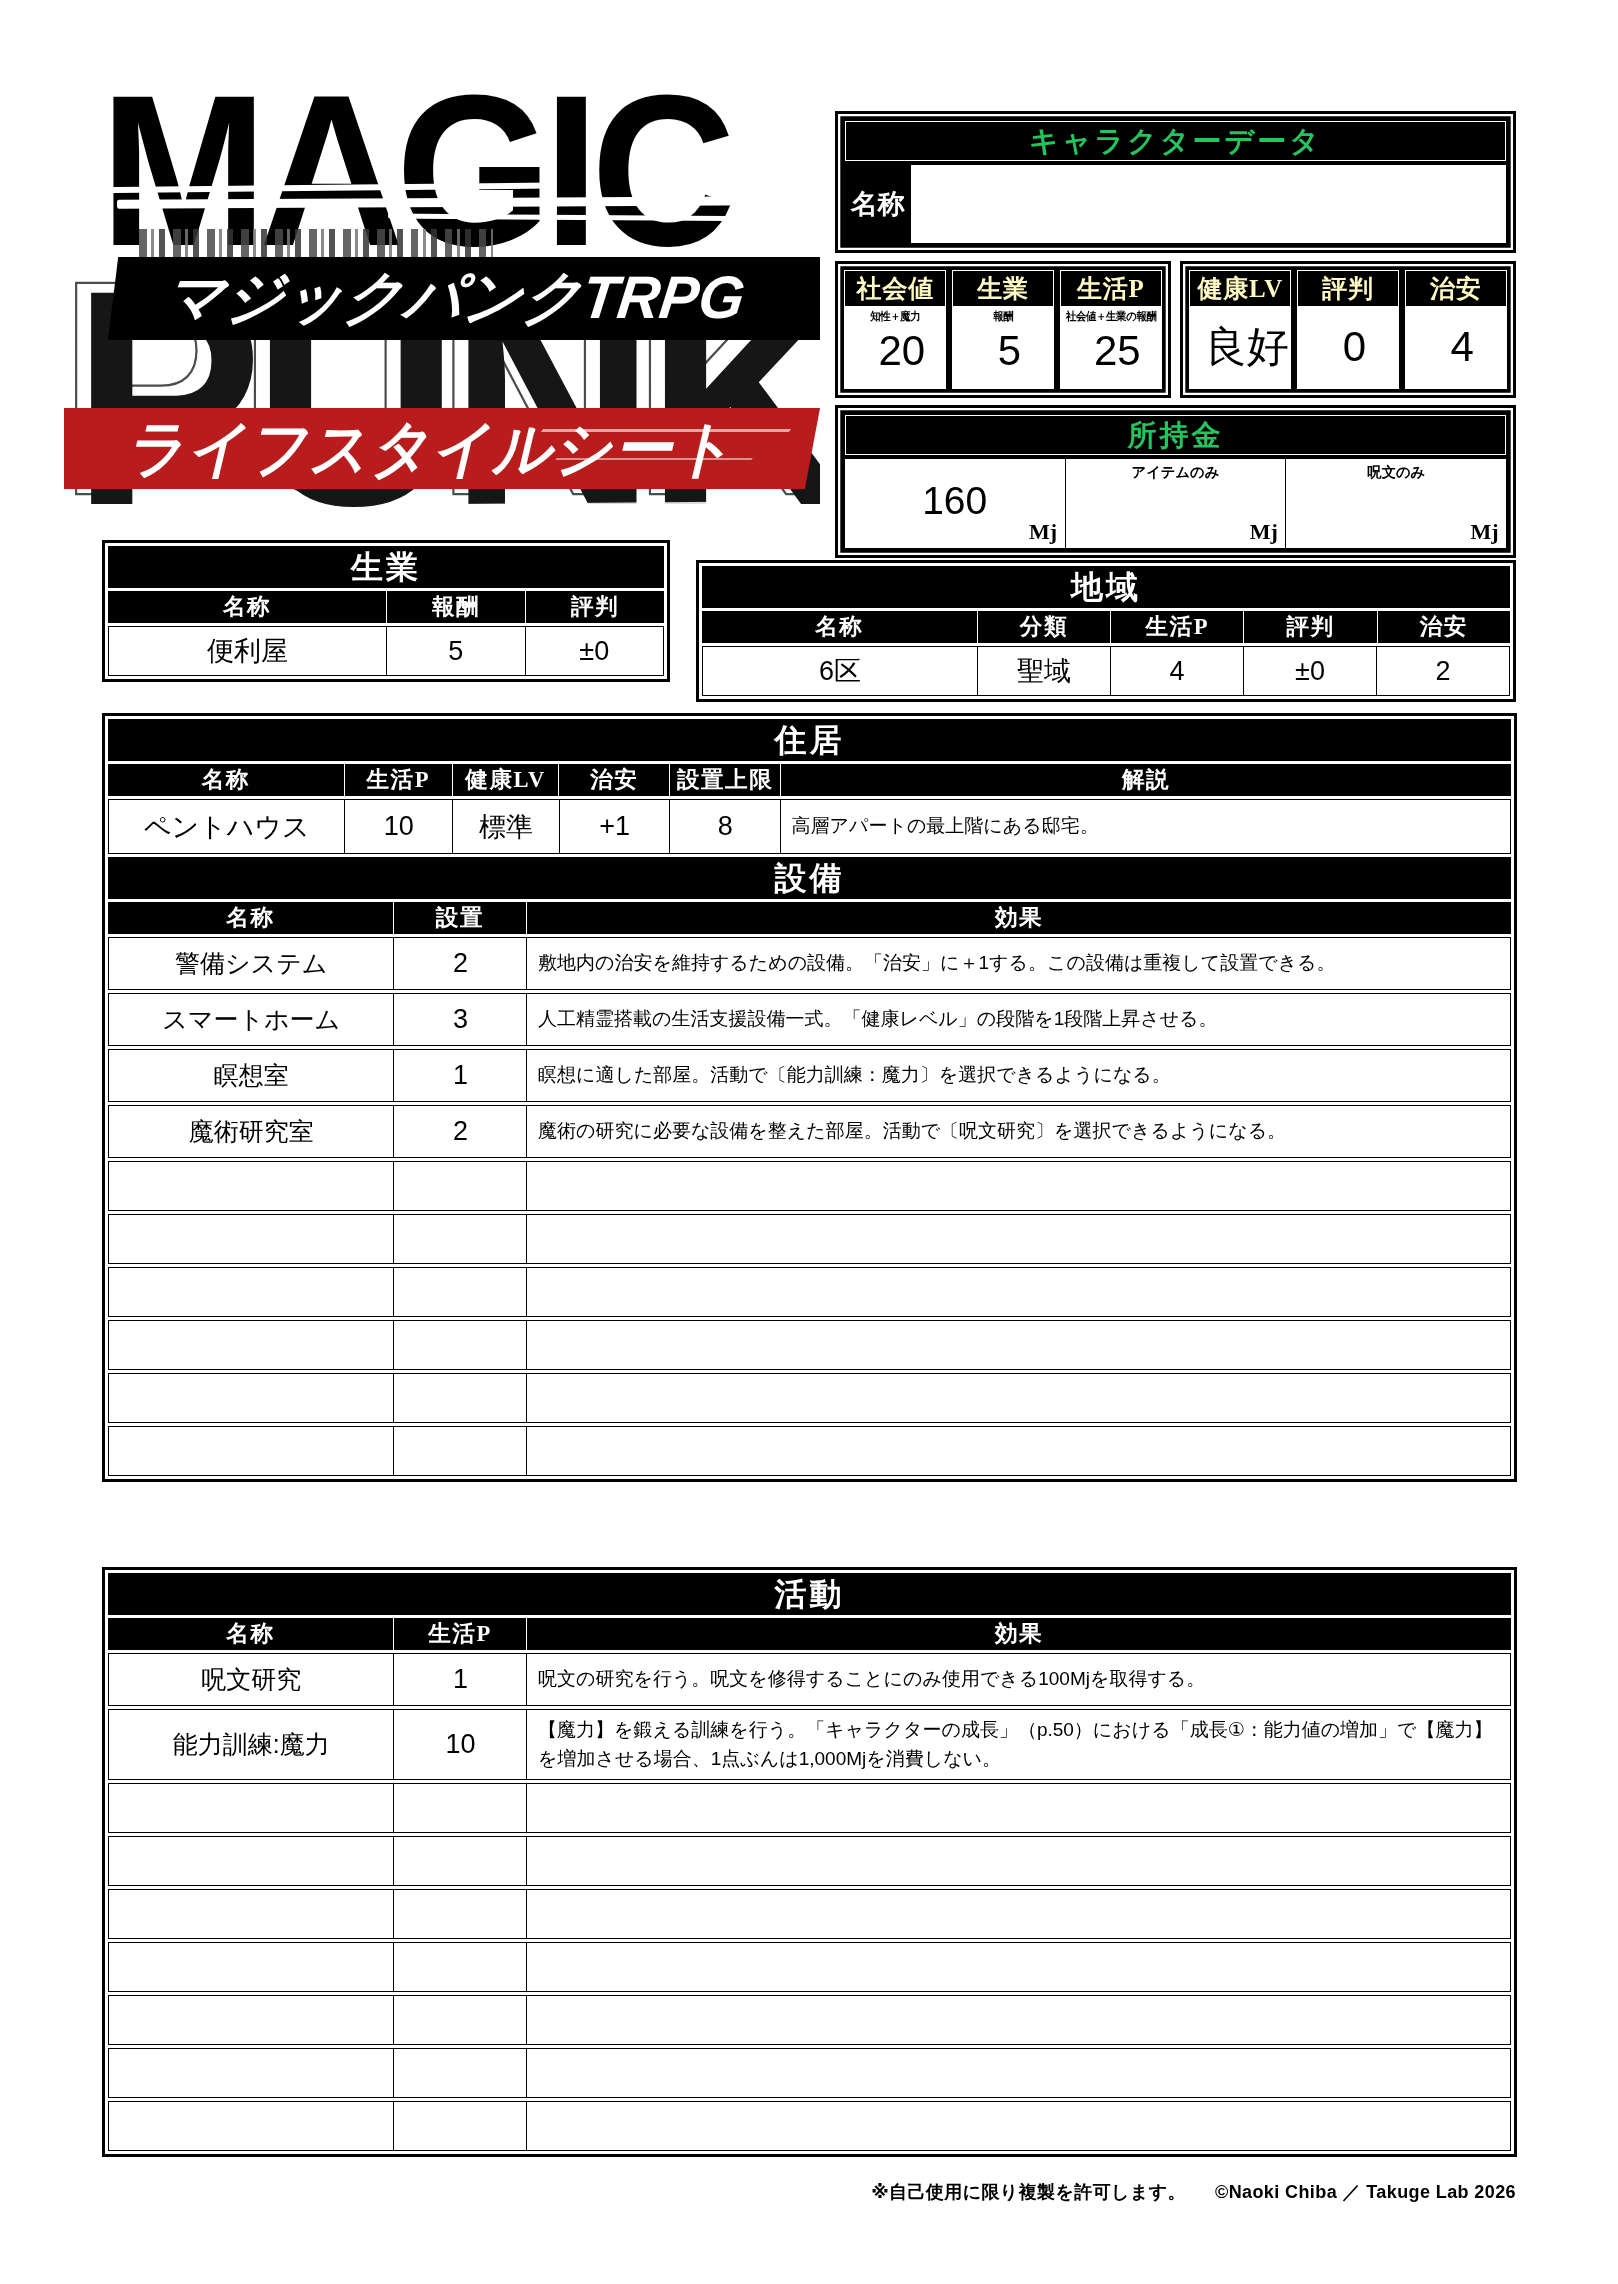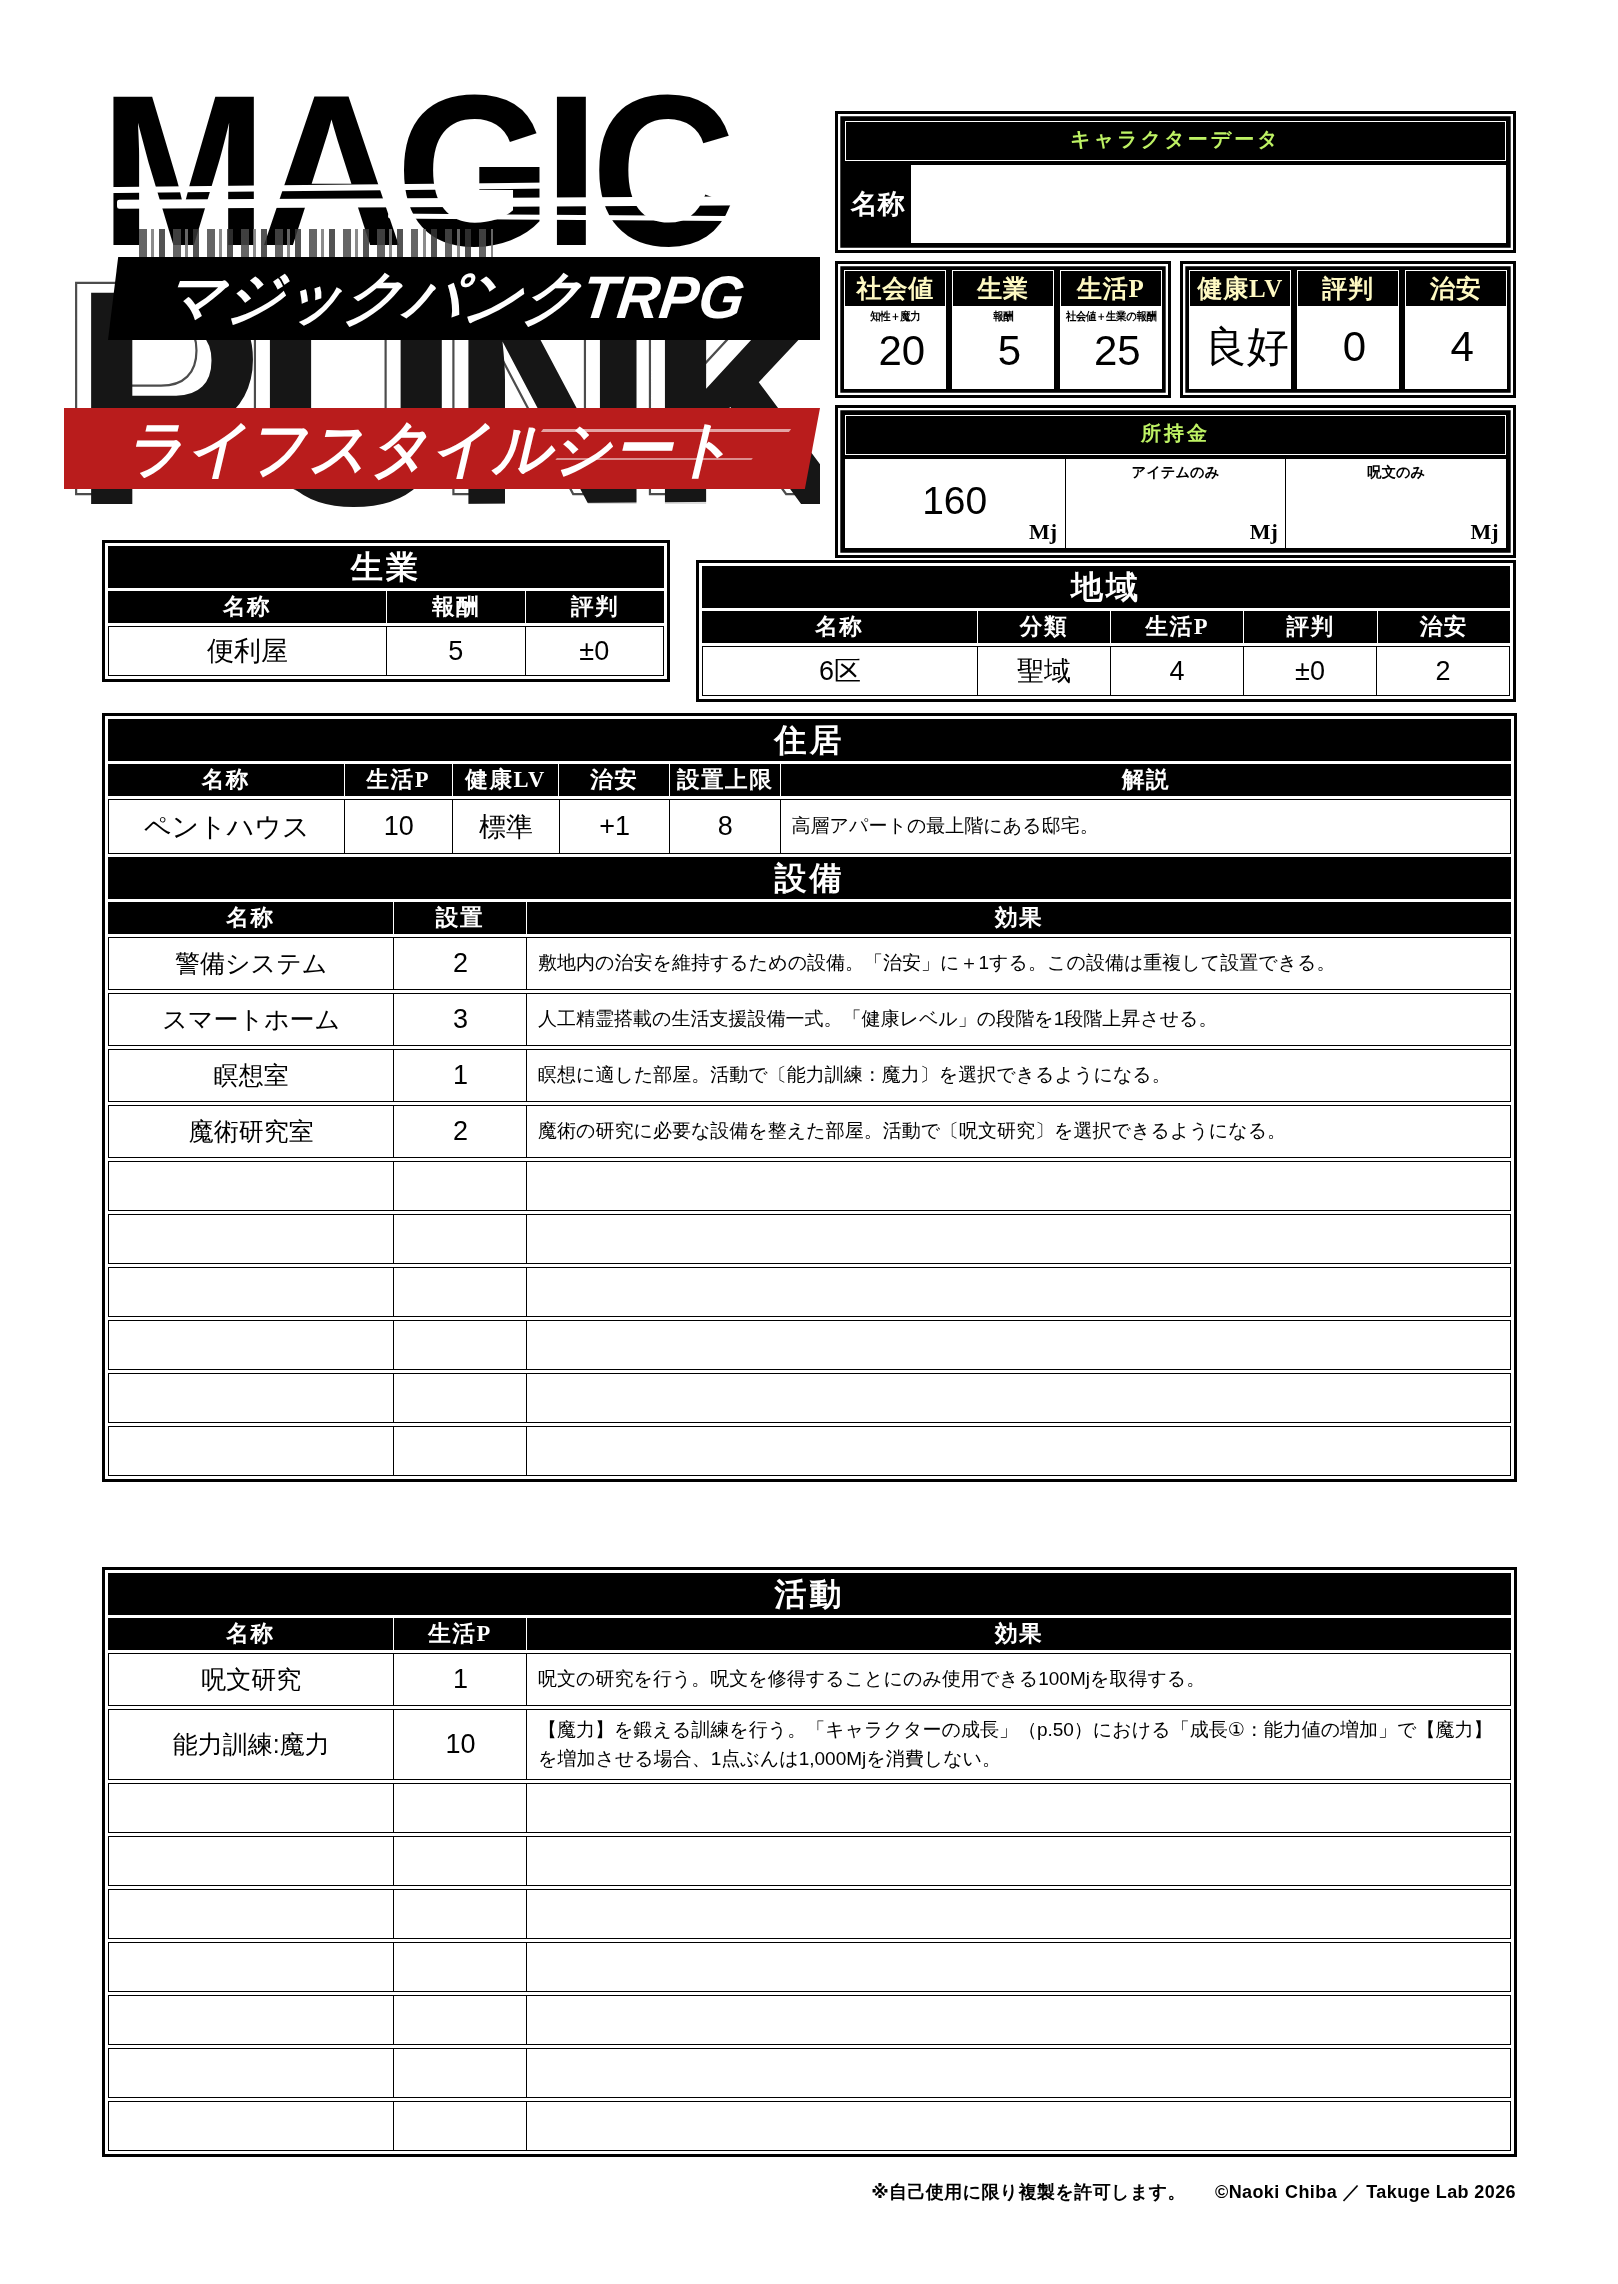--- a/index.html
+++ b/index.html
@@ -82,23 +82,23 @@
   .grunge1{position:absolute;right:30px;top:21px;width:248px;height:3px;background:#fff;opacity:.6;transform:skewX(-35deg);}
   .grunge2{position:absolute;right:68px;top:50px;width:196px;height:2.3px;background:#fff;opacity:.5;transform:skewX(-35deg);}
 
   
   .cd{position:absolute;left:835px;top:111px;width:681px;}
   .cdpanel{
     border:3.8px solid #000;background:#000;box-shadow:inset 0 0 0 2.3px #fff;
     padding:6.8px;box-sizing:border-box;
   }
   .cdtitle{
-    border:1.5px solid #fff;color:#bef264;text-align:center;
-    font-family:Liberation Mono, monospace;font-weight:bold;
-    font-size:20px;height:38px;line-height:38px;letter-spacing:3px;
+    border:1.5px solid #fff;color:#22c55e;text-align:center;
+    font-family:Liberation Serif, serif;font-weight:bold;
+    font-size:29px;height:38px;line-height:38px;letter-spacing:3px;
   }
   .namerow{display:flex;margin-top:4.5px;height:78px;}
   .namelabel{
     width:66px;color:#fff;display:flex;align-items:center;justify-content:center;
     font-family:"Liberation Serif","DejaVu Serif",serif;font-weight:bold;font-size:27px;
   }
   .nameinput{flex:1;background:#fff;}
   .statsrow{display:flex;gap:9px;margin-top:7.5px;}
   .statgroup{flex:1;display:flex;gap:5.3px;padding:6px;}
   .stat{flex:1;border:1.5px solid #fff;display:flex;flex-direction:column;}

